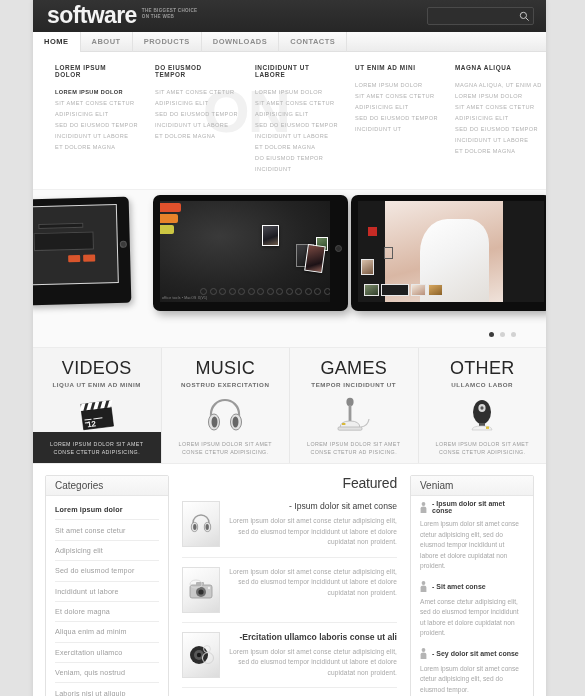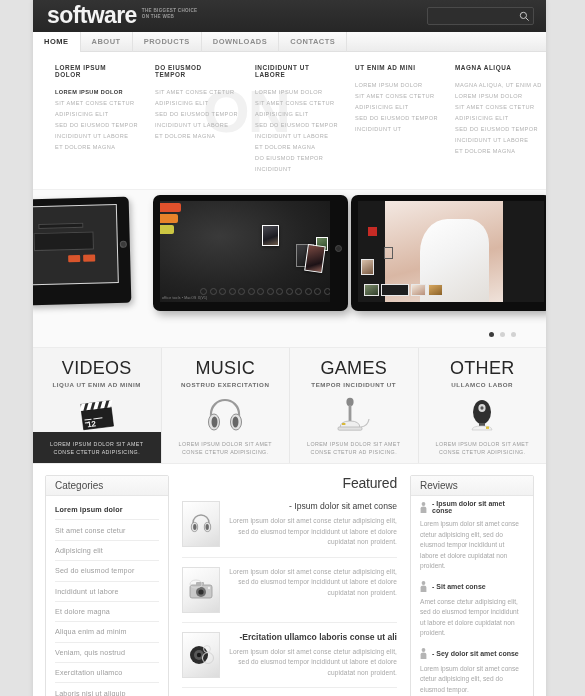--- a/index.html
+++ b/index.html
@@ -776,22 +776,22 @@
         <div class="panel-head">Categories</div>
         <div class="panel-body">
           <ul class="cat-list">
             <li class="first">Lorem ipsum dolor</li>
             <li>Sit amet conse ctetur</li>
             <li>Adipisicing elit</li>
             <li>Sed do eiusmod tempor</li>
             <li>Incididunt ut labore</li>
             <li>Et dolore magna</li>
             <li>Aliqua enim ad minim</li>
+            <li>Exercitation ullamco</li>
             <li>Veniam, quis nostrud</li>
-            <li>Exercitation ullamco</li>
             <li>Laboris nisi ut aliquip</li>
 
           </ul>
 
         </div>
       </div>
 
       <div class="featured">
         <div class="featured-title">Featured</div>
 
@@ -838,21 +838,21 @@
             </svg>
           </div>
           <div class="f-body">
             <div class="f-name b">-Ercitation ullamco laboris conse ut ali</div>
             <div class="f-desc">Lorem ipsum dolor sit amet conse ctetur adipisicing elit, sed do eiusmod tempor incididunt ut labore et dolore cupidatat non proident.</div>
           </div>
         </div>
       </div>
 
       <div class="panel">
-        <div class="panel-head">Reviews</div>
+        <div class="panel-head">Veniam</div>
         <div class="panel-body">
 
           <div class="review">
             <div class="review-head">
               <svg class="user-ico" viewBox="0 0 7 11">
                 <circle cx="3.5" cy="2" r="1.9" fill="#b4b4b4"></circle>
                 <path d="M0.6 11 V6.5 Q0.6 4.4 3.5 4.4 Q6.4 4.4 6.4 6.5 V11 Z" fill="#b4b4b4"></path>
               </svg>
               <span class="review-name">- Ipsum dolor sit amet conse</span>
             </div>

